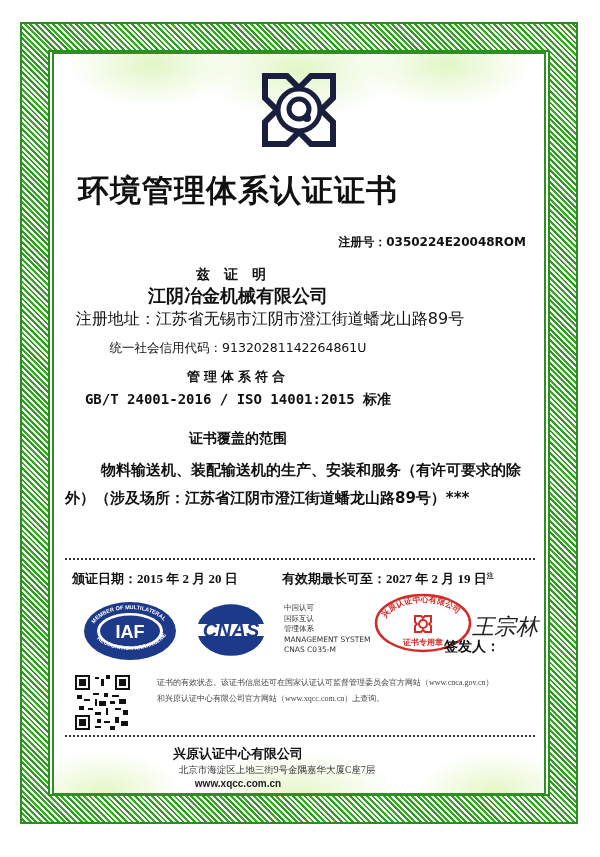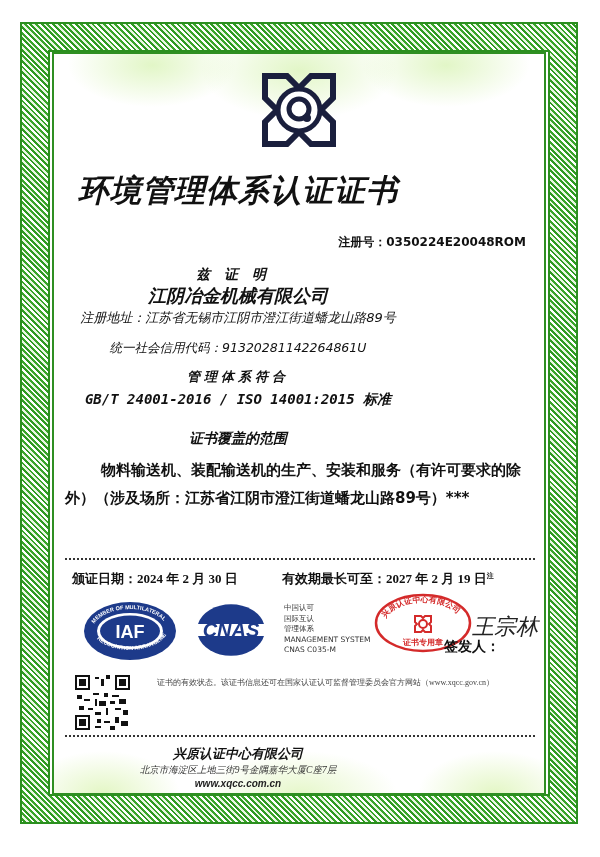--- a/index.html
+++ b/index.html
@@ -18,47 +18,47 @@
       radial-gradient(ellipse 140px 70px at 50% 15%, rgba(190,235,130,0.45), rgba(255,255,255,0) 70%),
       radial-gradient(ellipse 120px 60px at 80% 10%, rgba(190,235,130,0.45), rgba(255,255,255,0) 70%);
   }
   .guilloche-bottom { position:absolute; left:0; bottom:0; width:100%; height:90px;
     background:
       radial-gradient(ellipse 110px 60px at 10% 100%, rgba(200,238,140,0.5), rgba(255,255,255,0) 70%),
       radial-gradient(ellipse 140px 60px at 50% 100%, rgba(200,238,140,0.45), rgba(255,255,255,0) 70%),
       radial-gradient(ellipse 110px 60px at 90% 100%, rgba(200,238,140,0.5), rgba(255,255,255,0) 70%);
   }
   .abs { position:absolute; }
-  .center { left:0; width:476px; text-align:center;font-style:italic; }
+  .center { left:0; width:476px; text-align:center; }
   .logo { left:261px; top:72px; width:76px; height:76px; }
   .title { top:170px; font-size:31px; font-weight:bold; letter-spacing:1px; color:#111; }
   .reg { right:74px; top:234px; font-size:12px; font-weight:bold; font-family:"DejaVu Sans", sans-serif; }
   .cert-label { top:266px; font-size:14px; font-weight:bold; letter-spacing:14px; }
   .company { top:284px; font-size:18px; font-weight:bold; }
-  .addr { top:309px; font-size:13px; }
+  .addr { top:309px; font-size:16px;padding-left:32px; }
   .credit { top:340px; font-size:12.5px; }
   .conform { top:368px; font-size:13px; font-weight:bold; letter-spacing:4px; }
   .standard { top:391px; font-size:14px; font-weight:bold; font-family:"DejaVu Sans Mono", monospace; }
   .scope-title { top:430px; font-size:14px; font-weight:bold; }
   .scope { left:65px; top:456px; width:470px; font-size:15px; font-weight:bold; line-height:28px; text-indent:36px; }
   .dotline { left:65px; width:470px; border-top:2px dotted #333; }
   .issue { left:72px; top:570px; font-size:13px; font-family:"Liberation Serif", serif; font-weight:bold; }
   .valid { left:282px; top:570px; font-size:13px; font-family:Liberation Serif, serif; font-weight:bold; }
   .valid sup { font-size:7px; }
   .iaf { left:82px; top:600px; width:96px; height:62px; }
   .cnas { left:192px; top:598px; width:78px; height:62px; }
   .cnas-text { left:284px; top:603px; font-size:7.5px; line-height:10.5px; color:#333; }
   .seal { left:373px; top:592px; width:100px; height:62px; }
   .signer { left:420px; top:638px; font-size:14px; font-weight:bold; font-family:"Liberation Serif", serif;margin-left:24px; }
   .signature { left:472px; top:612px; font-size:22px; font-style:italic; font-family:"Liberation Serif", serif; color:#222; }
   .qr { left:75px; top:675px; width:55px; height:55px; }
   .note { left:140px; top:675px; width:400px; font-size:8px; line-height:16px; color:#444; font-family:"Liberation Serif", serif; }
   .note .indent { padding-left:17px; display:block; }
   .issuer { top:745px; font-size:13px; font-weight:bold; font-family:"Liberation Serif", serif; }
-  .issuer-addr { top:764px; font-size:9.5px; font-family:"Liberation Serif", serif; color:#333; }
+  .issuer-addr { top:764px; font-size:9.5px; font-family:"Liberation Serif", serif; color:#333;padding-left:39px; }
   .issuer-web { top:778px; font-size:10px; font-weight:bold; color:#222; font-family:"Liberation Sans", sans-serif; }
 </style>
 </head>
 <body>
 
 <div class="outer-border"></div>
 <div class="inner-frame">
   <div class="guilloche-top"></div>
   <div class="guilloche-bottom"></div>
 </div>
@@ -81,21 +81,21 @@
 <div class="abs center credit">统一社会信用代码：91320281142264861U</div>
 
 <div class="abs center conform">管理体系符合</div>
 <div class="abs center standard">GB/T 24001-2016 / ISO 14001:2015 标准</div>
 
 <div class="abs center scope-title">证书覆盖的范围</div>
 <div class="abs scope">物料输送机、装配输送机的生产、安装和服务（有许可要求的除外）（涉及场所：江苏省江阴市澄江街道蟠龙山路89号）***</div>
 
 <div class="abs dotline" style="top:558px;"></div>
 
-<div class="abs issue">颁证日期：2024 年 2 月 30 日</div>
+<div class="abs issue">颁证日期：2015 年 2 月 20 日</div>
 <div class="abs valid"><span>有效期最长可至：2027 年 2 月 19 日</span><sup>注</sup></div>
 
 <svg class="abs iaf" viewBox="0 0 96 62">
   <ellipse cx="48" cy="31" rx="46" ry="29" fill="#1d3a8a"></ellipse>
   <ellipse cx="48" cy="31" rx="33" ry="18" fill="#ffffff"></ellipse>
   <ellipse cx="48" cy="31" rx="30" ry="15.5" fill="#1d3a8a"></ellipse>
   <text x="48" y="38" text-anchor="middle" font-size="18" font-weight="bold" fill="#fff" font-family="Liberation Sans, sans-serif">IAF</text>
   <path id="arcTop" d="M10 31 A38 22 0 0 1 86 31" fill="none"></path>
   <text font-size="5.5" fill="#fff" font-family="Liberation Sans, sans-serif" font-weight="bold"><textPath href="#arcTop" startOffset="8%">MEMBER OF MULTILATERAL</textPath></text>
   <path id="arcBot" d="M12 35 A38 22 0 0 0 84 35" fill="none"></path>
@@ -163,20 +163,21 @@
     <rect x="10" y="20" width="2" height="2"></rect>
       <rect x="13" y="21" width="3" height="1"></rect>
       <rect x="18" y="19" width="2" height="3"></rect>
     <rect x="21" y="21" width="3" height="2"></rect>
       <rect x="16" y="23" width="2" height="2"></rect>
       <rect x="9" y="23" width="3" height="1"></rect>
   </g>
 </svg>
 
 <div class="abs note">
-  <span class="indent">证书的有效状态。该证书信息还可在国家认证认可监督管理委员会官方网站（www.xqcc.gov.cn）</span>
+  <span class="indent">证书的有效状态。该证书信息还可在国家认证认可监督管理委员会官方网站（www.cnca.gov.cn）</span>
+  <span class="indent">和兴原认证中心有限公司官方网站（www.xqcc.com.cn）上查询。</span>
 </div>
 
 <div class="abs dotline" style="top:735px;"></div>
 
 <div class="abs center issuer">兴原认证中心有限公司</div>
 <div class="abs center issuer-addr">北京市海淀区上地三街9号金隅嘉华大厦C座7层</div>
 <div class="abs center issuer-web">www.xqcc.com.cn</div>
 
 </body></html>

